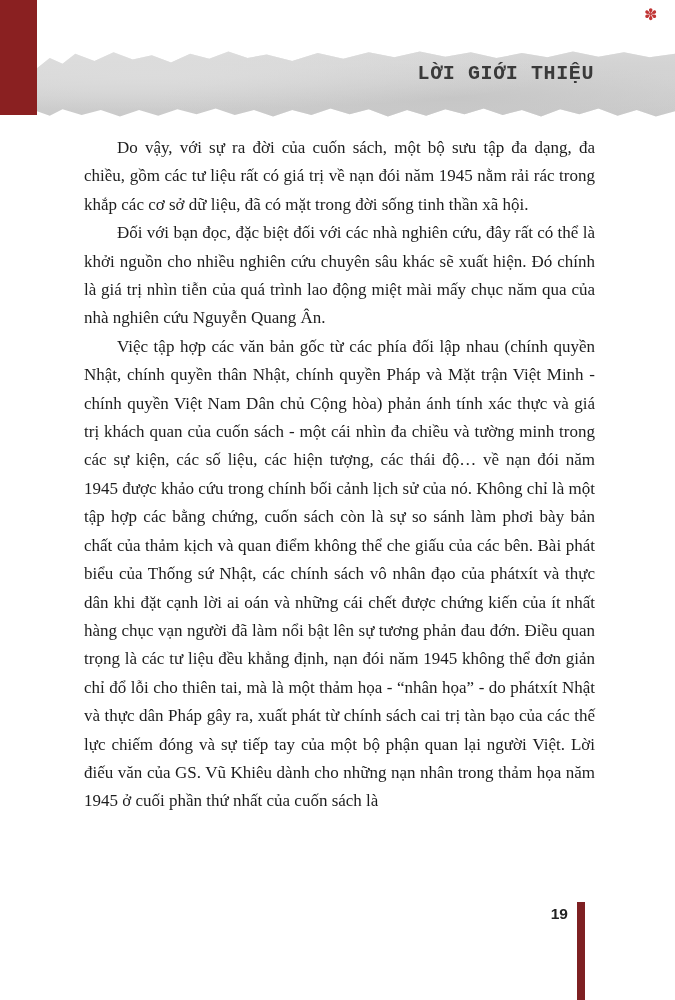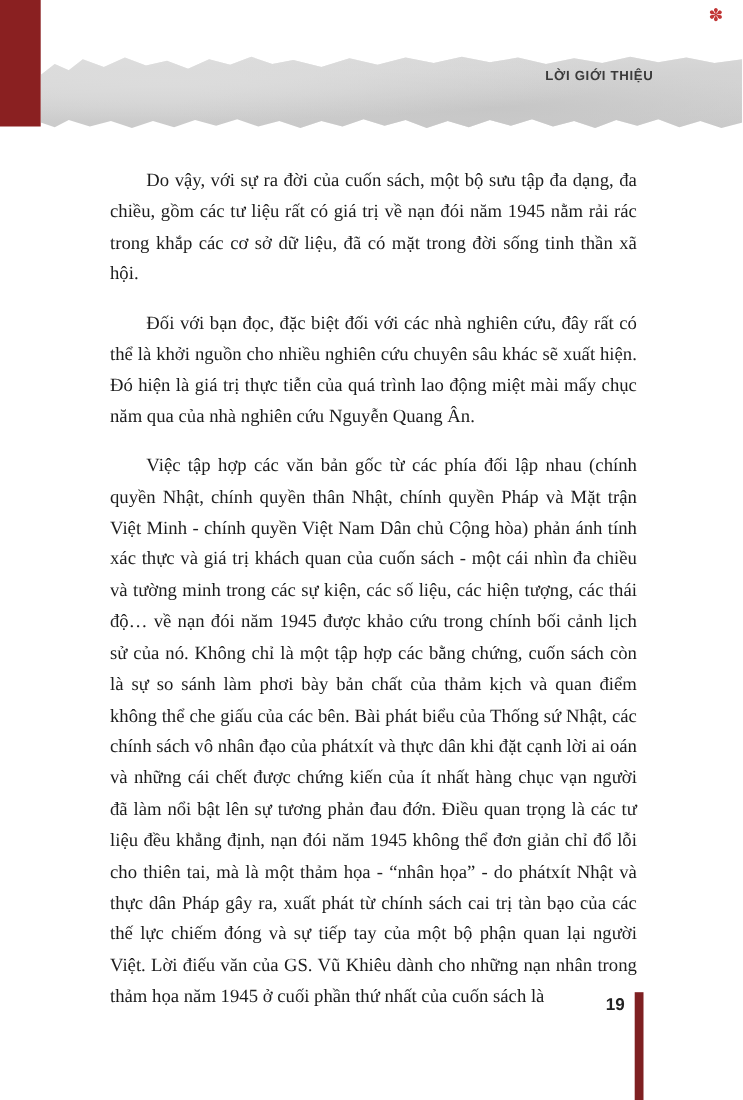--- a/index.html
+++ b/index.html
@@ -31,42 +31,42 @@
       100% 88%, 97% 95%, 94% 86%, 91% 94%, 88% 84%, 85% 92%, 82% 85%,
       79% 95%, 76% 86%, 73% 93%, 70% 84%, 67% 92%, 64% 85%, 61% 94%,
       58% 86%, 55% 95%, 52% 85%, 49% 92%, 46% 84%, 43% 93%, 40% 86%,
       37% 95%, 34% 86%, 31% 93%, 28% 84%, 25% 92%, 22% 85%, 19% 94%,
       16% 86%, 13% 95%, 10% 86%, 7% 93%, 4% 85%, 2% 94%, 0% 88%
     );
   }
   .header-title{
     position:absolute;
     top:62px;right:81px;
-    font-family:Liberation Sans, sans-serif;
+    font-family:Liberation Mono, monospace;
     font-weight:bold;
-    font-size:12px;
+    font-size:20px;
     letter-spacing:0.6px;
     color:#3a3a3a;
     z-index:2;
   }
   .flower{
     position:absolute;
     top:7px;left:644px;
     font-size:16px;
     line-height:16px;
     color:#c13535;
   }
   .body-text{
     position:absolute;
     left:84px;top:134px;
     width:511px;
     color:#1d1d1d;
   }
   .body-text p{
-    margin:16px;
+    margin:0;
     text-indent:33px;
     text-align:justify;
     font-size:17px;
     line-height:28.4px;
   }
   .page-number{
     position:absolute;
     top:905px;left:538px;
     width:30px;
     text-align:right;
@@ -90,21 +90,21 @@
   <div class="corner-bar"></div>
 
   <div class="torn-band"></div>
 
   <div class="header-title">LỜI GIỚI THIỆU</div>
 
   <div class="flower">✽</div>
 
   <div class="body-text">
     <p>Do vậy, với sự ra đời của cuốn sách, một bộ sưu tập đa dạng, đa chiều, gồm các tư liệu rất có giá trị về nạn đói năm 1945 nằm rải rác trong khắp các cơ sở dữ liệu, đã có mặt trong đời sống tinh thần xã hội.</p>
-    <p>Đối với bạn đọc, đặc biệt đối với các nhà nghiên cứu, đây rất có thể là khởi nguồn cho nhiều nghiên cứu chuyên sâu khác sẽ xuất hiện. Đó hiện là giá trị thực tiễn của quá trình lao động miệt mài mấy chục năm qua của nhà nghiên cứu Nguyễn Quang Ân.</p>
+    <p>Đối với bạn đọc, đặc biệt đối với các nhà nghiên cứu, đây rất có thể là khởi nguồn cho nhiều nghiên cứu chuyên sâu khác sẽ xuất hiện. Đó chính là giá trị nhìn tiễn của quá trình lao động miệt mài mấy chục năm qua của nhà nghiên cứu Nguyễn Quang Ân.</p>
     <p>Việc tập hợp các văn bản gốc từ các phía đối lập nhau (chính quyền Nhật, chính quyền thân Nhật, chính quyền Pháp và Mặt trận Việt Minh - chính quyền Việt Nam Dân chủ Cộng hòa) phản ánh tính xác thực và giá trị khách quan của cuốn sách - một cái nhìn đa chiều và tường minh trong các sự kiện, các số liệu, các hiện tượng, các thái độ… về nạn đói năm 1945 được khảo cứu trong chính bối cảnh lịch sử của nó. Không chỉ là một tập hợp các bằng chứng, cuốn sách còn là sự so sánh làm phơi bày bản chất của thảm kịch và quan điểm không thể che giấu của các bên. Bài phát biểu của Thống sứ Nhật, các chính sách vô nhân đạo của phátxít và thực dân khi đặt cạnh lời ai oán và những cái chết được chứng kiến của ít nhất hàng chục vạn người đã làm nổi bật lên sự tương phản đau đớn. Điều quan trọng là các tư liệu đều khẳng định, nạn đói năm 1945 không thể đơn giản chỉ đổ lỗi cho thiên tai, mà là một thảm họa - “nhân họa” - do phátxít Nhật và thực dân Pháp gây ra, xuất phát từ chính sách cai trị tàn bạo của các thế lực chiếm đóng và sự tiếp tay của một bộ phận quan lại người Việt. Lời điếu văn của GS. Vũ Khiêu dành cho những nạn nhân trong thảm họa năm 1945 ở cuối phần thứ nhất của cuốn sách là</p>
   </div>
 
   <div class="page-number">19</div>
 
   <div class="footer-bar"></div>
 
 </div>
 
 </body></html>

